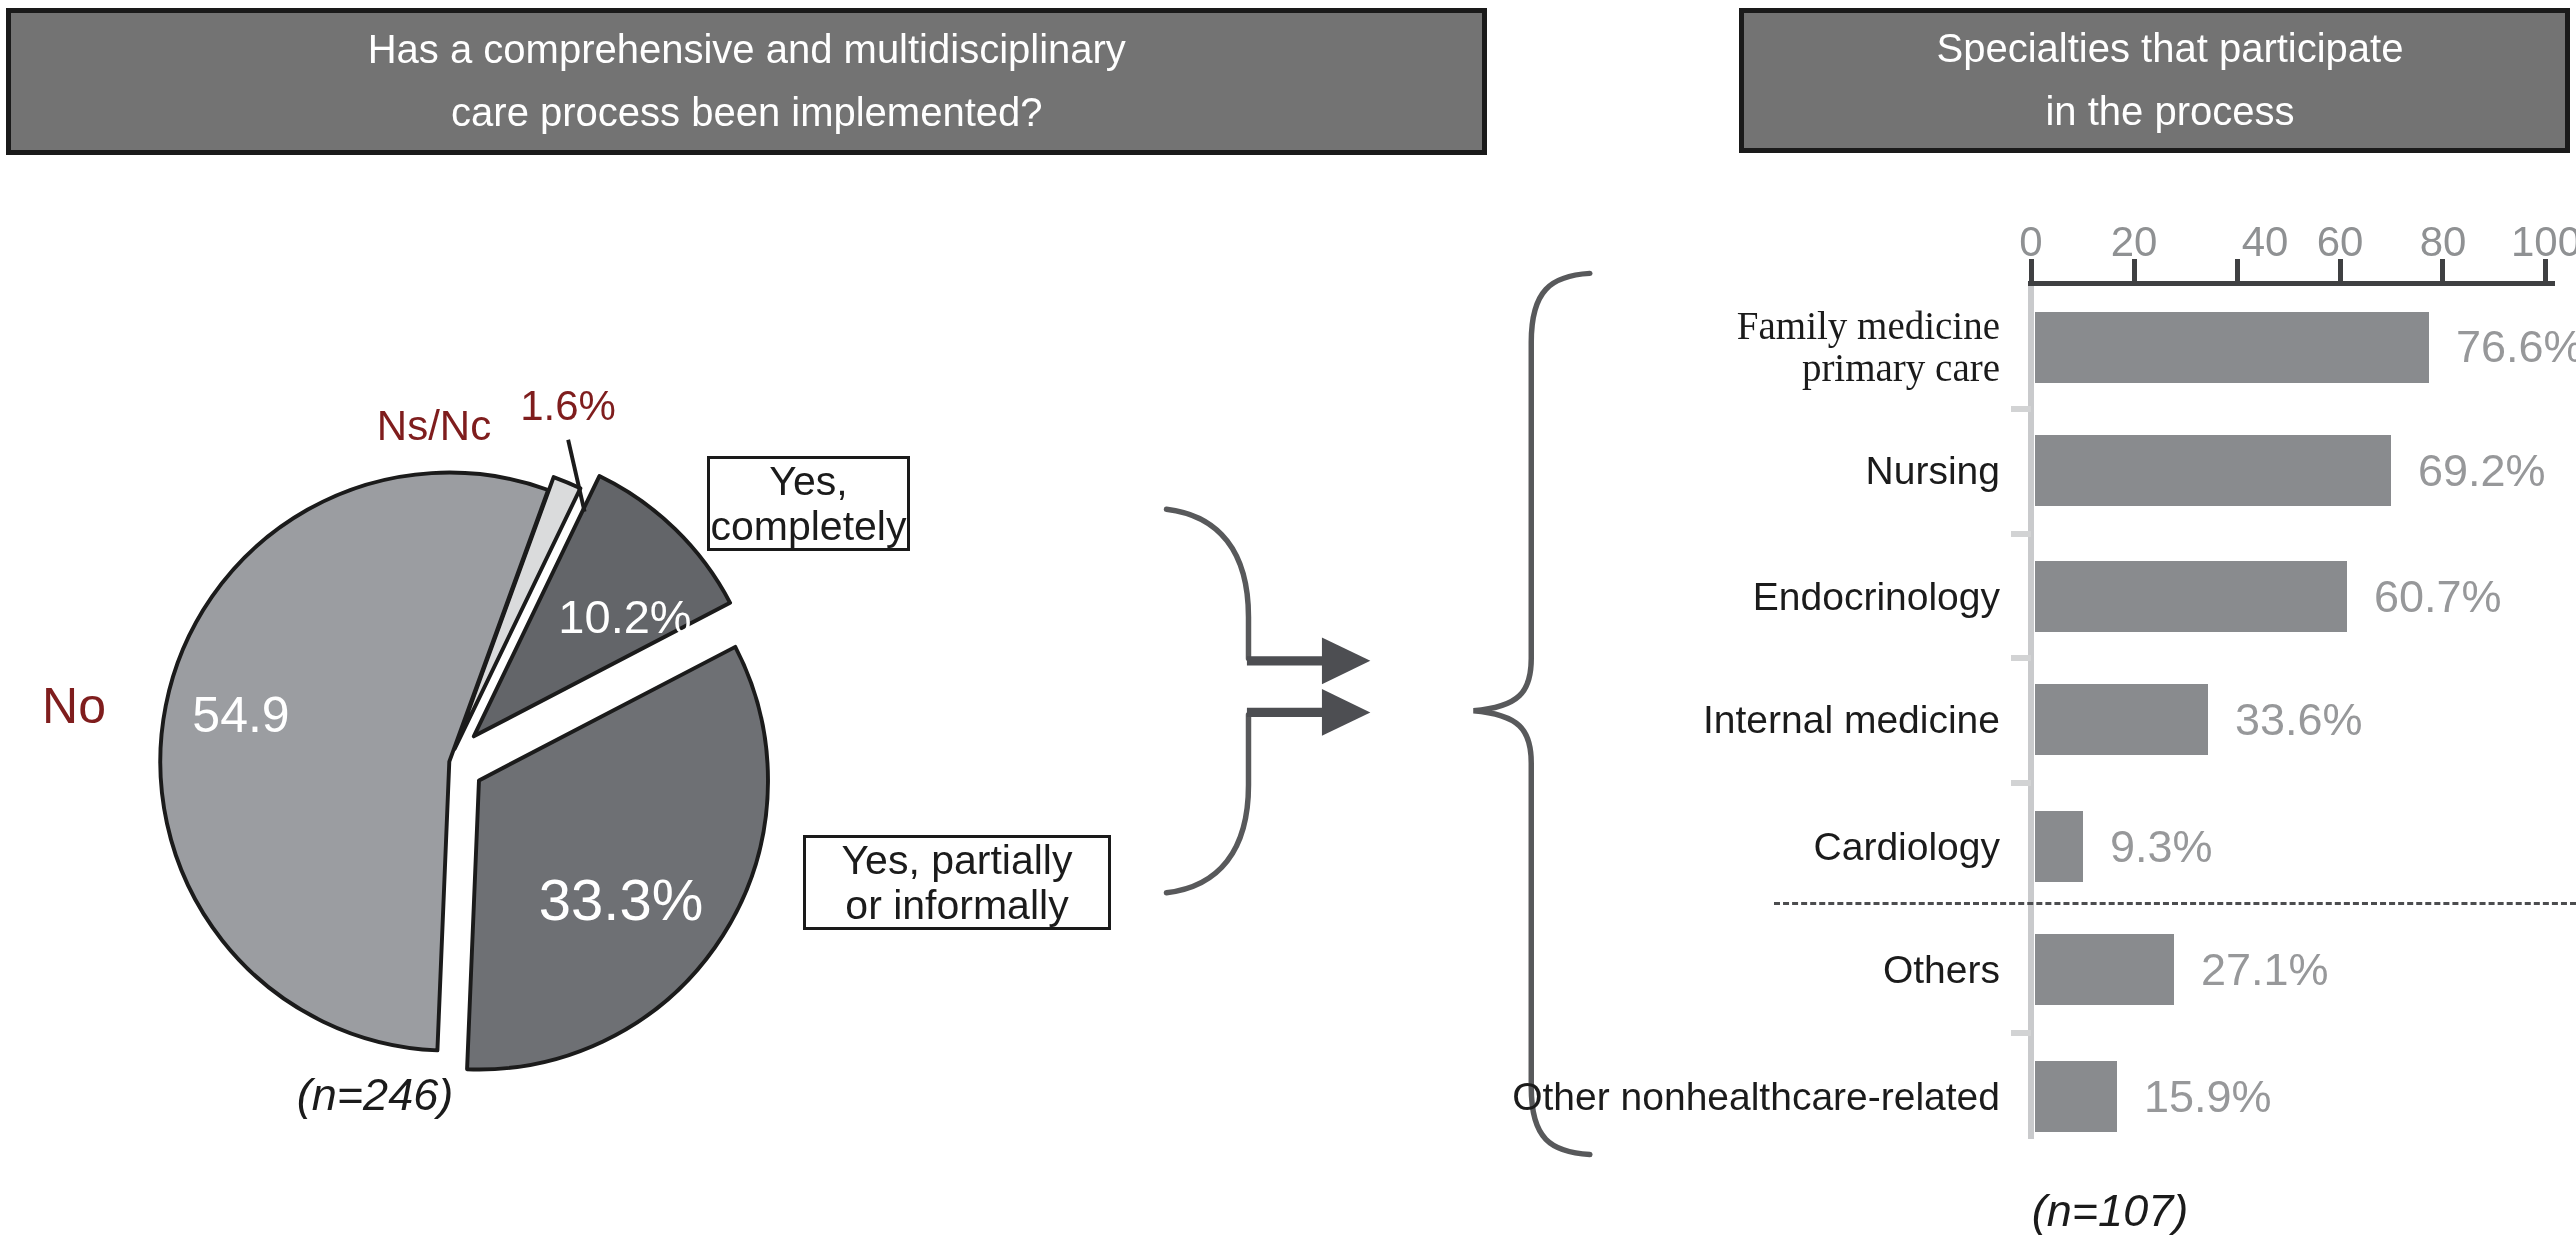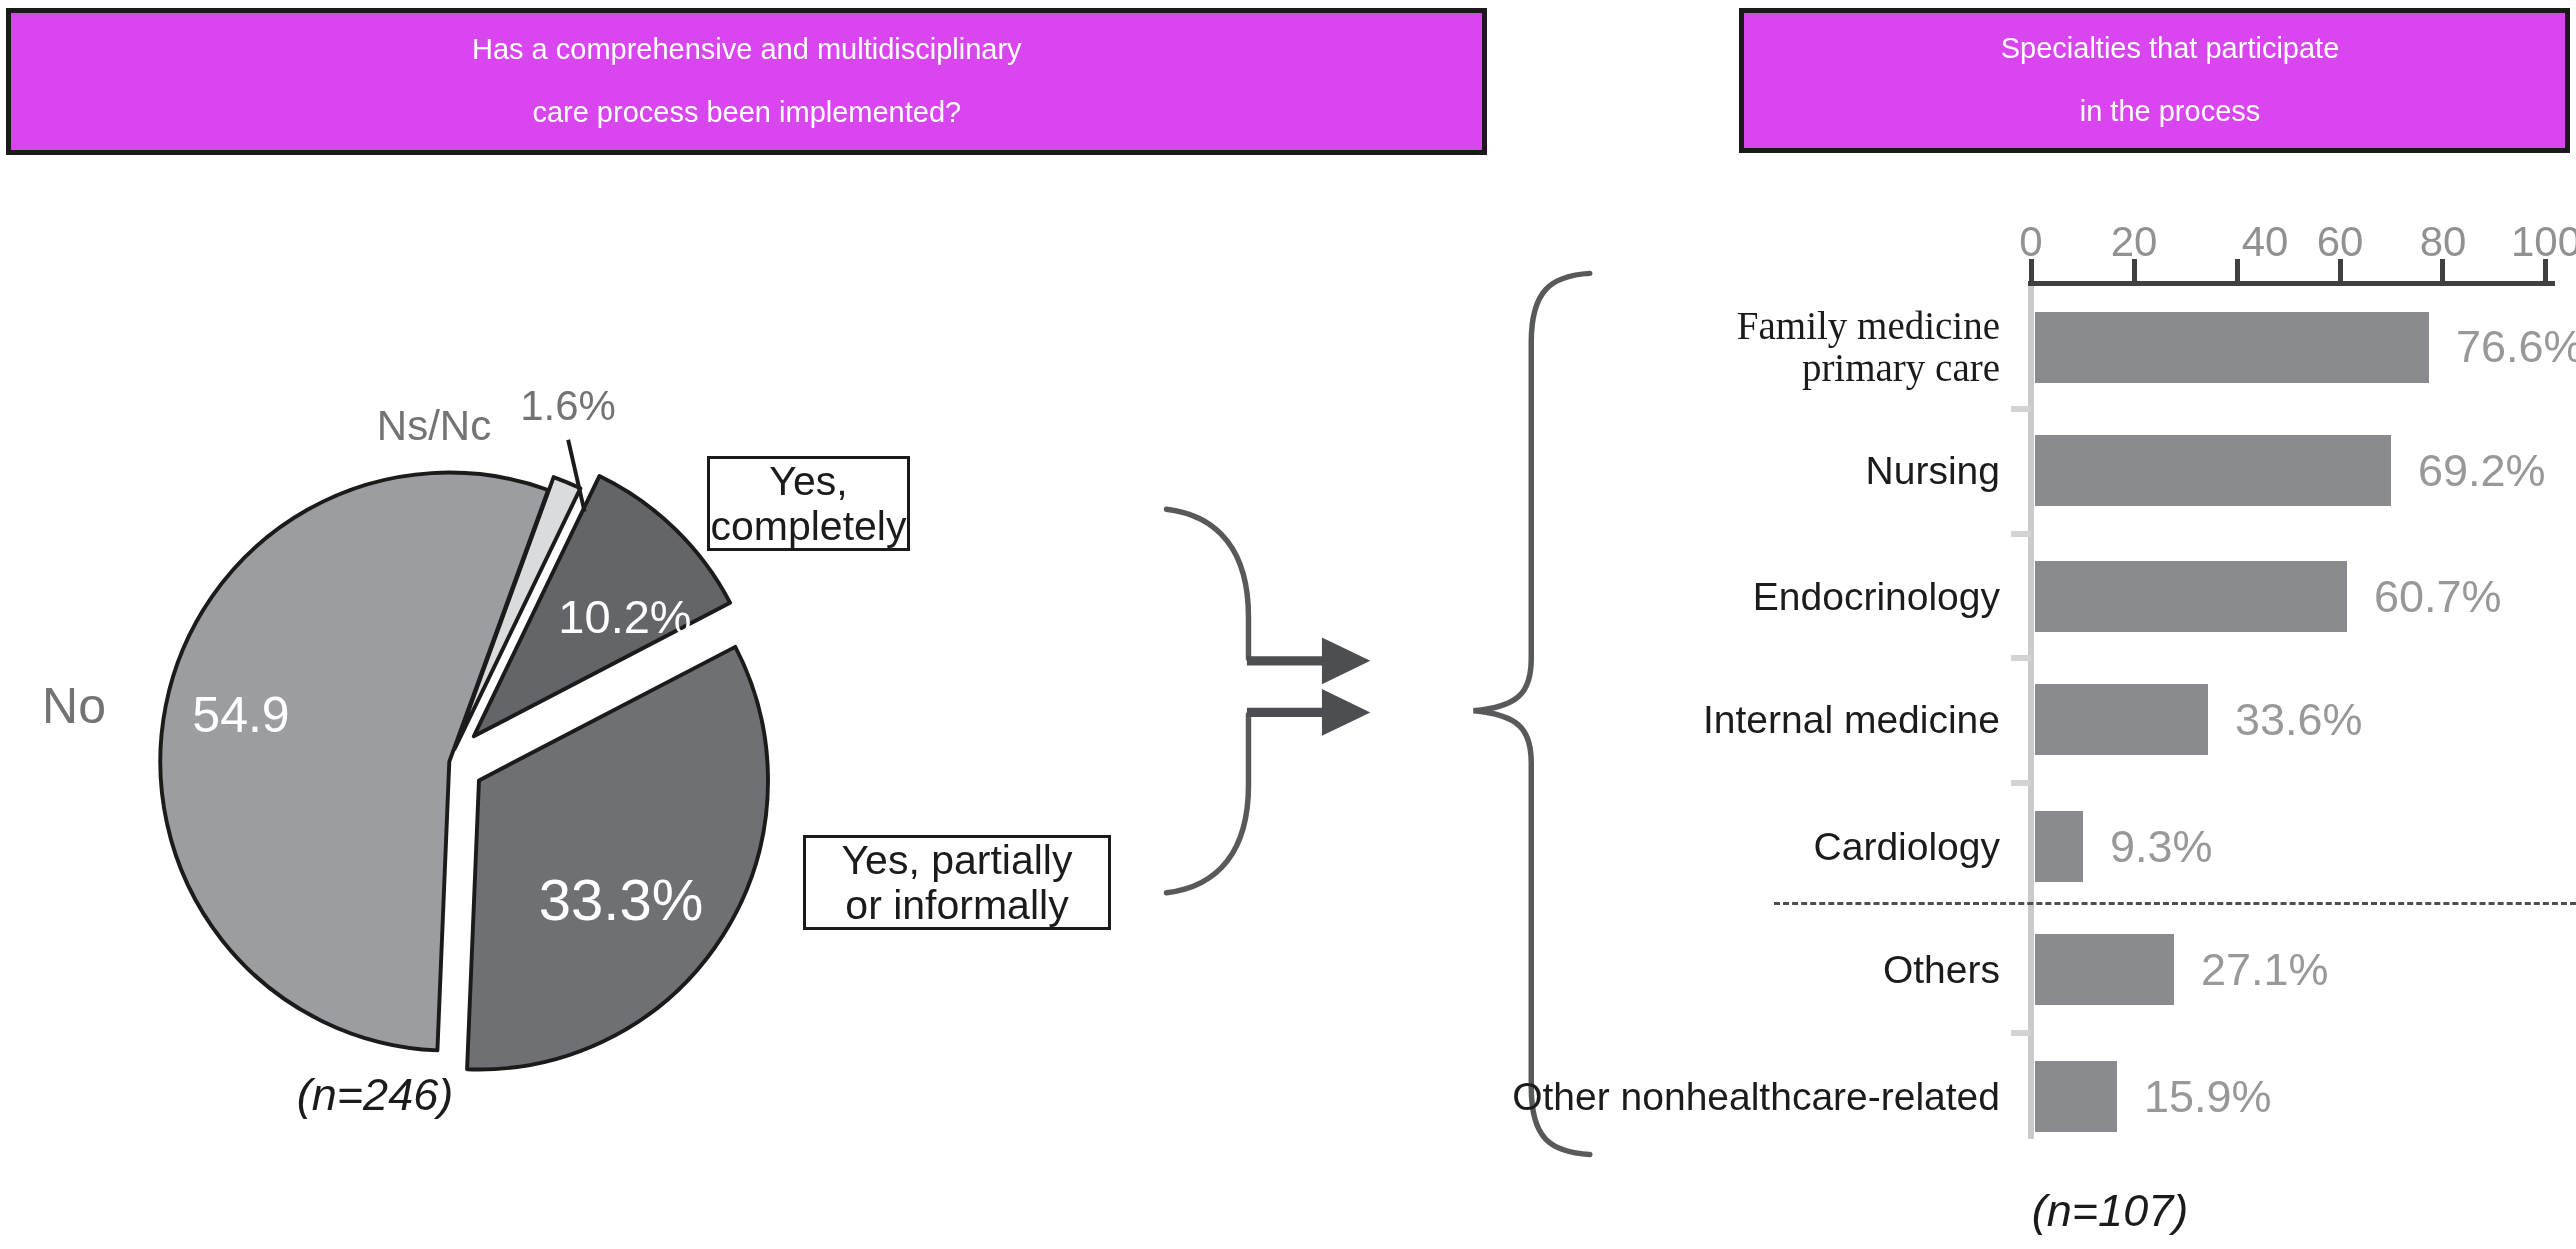--- a/index.html
+++ b/index.html
@@ -1,30 +1,30 @@
 <!DOCTYPE html>
 <html style="font-size:12.5px"><head>
 <meta charset="utf-8">
 <style>
   html,body{margin:0;padding:0;background:#ffffff;}
   body{font-family:"Liberation Sans", sans-serif; width:2576px; height:1249px; overflow:hidden; position:relative;}
   #stage{position:absolute; left:0; top:0; width:2576px; height:1249px; background:#ffffff;}
 
   .title-box{
     position:absolute; box-sizing:border-box;
-    background:#d946ef; border:5.5px solid #1a1a1a;
+    background:#737373; border:5.5px solid #1a1a1a;
     color:#ffffff; display:flex; flex-direction:column;
     align-items:center; justify-content:center;
-    font-size:29px; line-height:63px; text-align:center;
+    font-size:40px; line-height:63px; text-align:center;
   }
   #left-title{left:6.3px; top:7.8px; width:1481px; height:147px;}
   #right-title{left:1739px; top:7.8px; width:831px; height:145px;padding-left:31px;}
 
   .pie-label{position:absolute; transform:translate(-50%,-50%); white-space:nowrap;}
-  .pie-label.dark{color:#737373;}
+  .pie-label.dark{color:#7f1d1d;}
   .pie-label.light{color:#ffffff;}
 
   .callout-box{
     position:absolute; box-sizing:border-box; background:#ffffff;
     border:3.9px solid #1a1a1a; color:#1b1b1b;
     display:flex; flex-direction:column; align-items:center; justify-content:center;
     font-size:41px; line-height:45px; text-align:center;
   }
   #callout-yes-completely{left:707px; top:456px; width:203px; height:95px;}
   #callout-yes-partially{left:803px; top:791px; width:308px; height:95px;margin-top:44px;}

